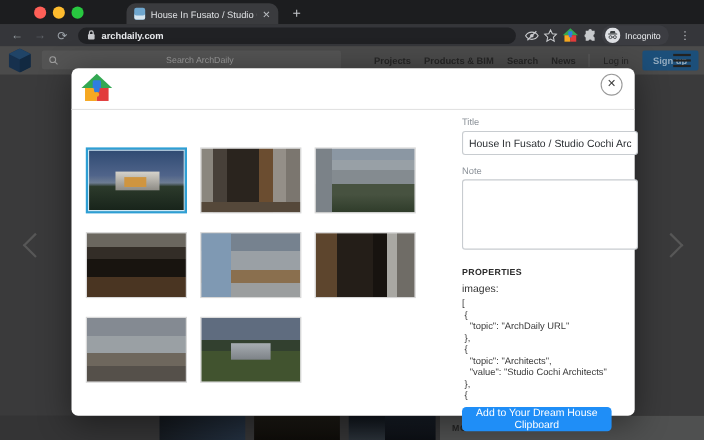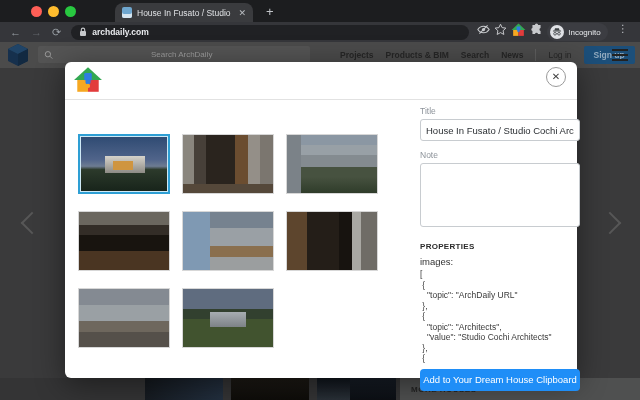--- a/index.html
+++ b/index.html
@@ -20,21 +20,21 @@
   .newtab { position:absolute; left:266px; top:3px; color:#c2c5c9; font-size:13px; line-height:17px; }
 
   .toolbar { position:absolute; left:0; top:22px; width:640px; height:20px; background:#35363a;
              display:flex; align-items:center; }
   .navbtn { color:#9aa0a6; font-size:11px; margin-left:10px; }
   .navbtn.dim { color:#63676c; }
   .urlbar { margin-left:10px; width:398px; height:15px; background:#202124; border-radius:8px;
             display:flex; align-items:center; padding:0 8px; gap:5px; }
   .url-domain { font-size:8.5px; color:#e8eaed; font-weight:bold; white-space:nowrap;text-align:center; }
   .url-path { font-size:8.5px; color:#9aa0a6; white-space:nowrap; overflow:hidden; }
-  .tool-icons { display:flex; align-items:flex-start; gap:4px; margin-left:8px; }
+  .tool-icons { display:flex; align-items:center; gap:4px; margin-left:8px; }
   .incog { display:flex; align-items:center; gap:4px; background:#3c3d42; border-radius:9px;
            padding:2px 7px 2px 3px; }
   .incog-label { color:#e8eaed; font-size:8px; }
   .kebab { color:#c2c5c9; font-size:10px; margin-left:6px; letter-spacing:0; }
 
   
   .site-header { position:absolute; left:0; top:42px; width:640px; height:26px; background:#4b4b4b; }
   .ad-logo { position:absolute; left:8px; top:2px; }
   .search-pill { position:absolute; left:38px; top:4px; width:272px; height:17px; background:#545454;
                  border-radius:2px; display:flex; align-items:center; padding:0 6px; gap:6px; }
@@ -101,21 +101,21 @@
   .field-label { font-size:8.5px; color:#8d939a; }
   .title-input { width:160px; height:22px; border:1px solid #c8ccd0; border-radius:3px;
                  font-size:9.5px; color:#2b2f33; padding:0 5px; margin-top:3px;
                  font-family:"Liberation Sans",sans-serif; outline:none; }
   .note-label { margin-top:9px; }
   .note-area { width:160px; height:64px; border:1px solid #c8ccd0; border-radius:3px; margin-top:3px;
                resize:none; font-family:"Liberation Sans",sans-serif; font-size:9.5px; outline:none; }
   .props-heading { margin-top:11px; font-size:8px; font-weight:bold; color:#2b2b2b; letter-spacing:.3px; }
   .topics-label { margin-top:5px; font-size:9.5px; color:#333; }
   .props-code { margin-top:2px; font-size:8.5px; line-height:10.5px; color:#3a3a3a; white-space:pre; }
-  .add-btn { margin-top:5px; width:160px; height:22px; background:#1f8ef7; color:#fff; border:none;
+  .add-btn { margin-top:5px; width:136px; height:22px; background:#1f8ef7; color:#fff; border:none;
              border-radius:4px; font-size:9.5px; font-family:"Liberation Sans",sans-serif; cursor:pointer; }
 </style>
 </head>
 <body>
 
 <div class="tabbar">
   <div class="lights">
     <div class="light red"></div>
     <div class="light yellow"></div>
     <div class="light green"></div>

